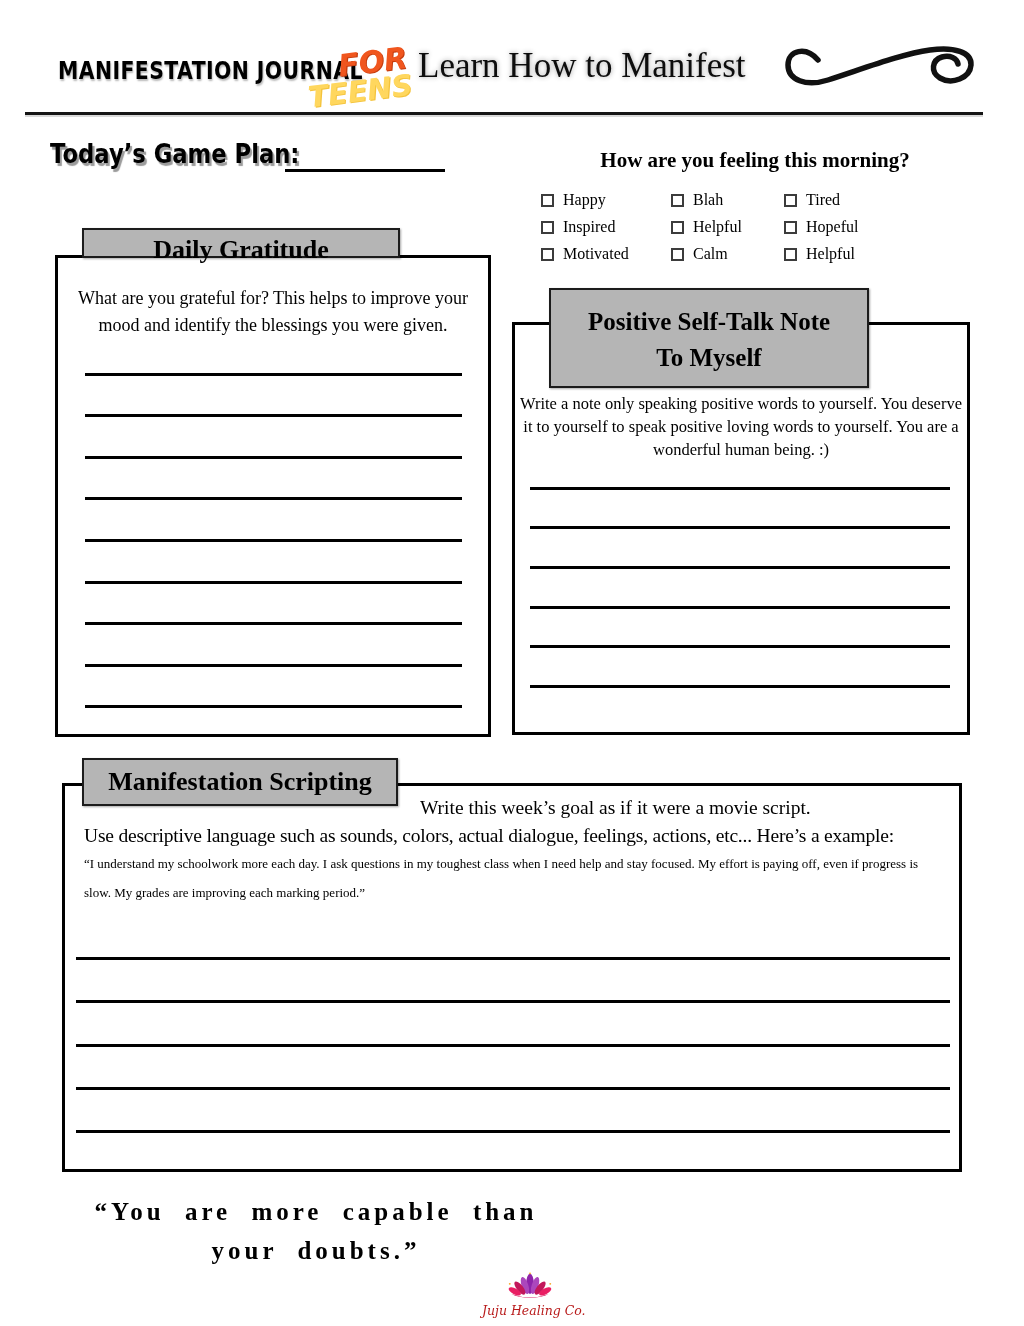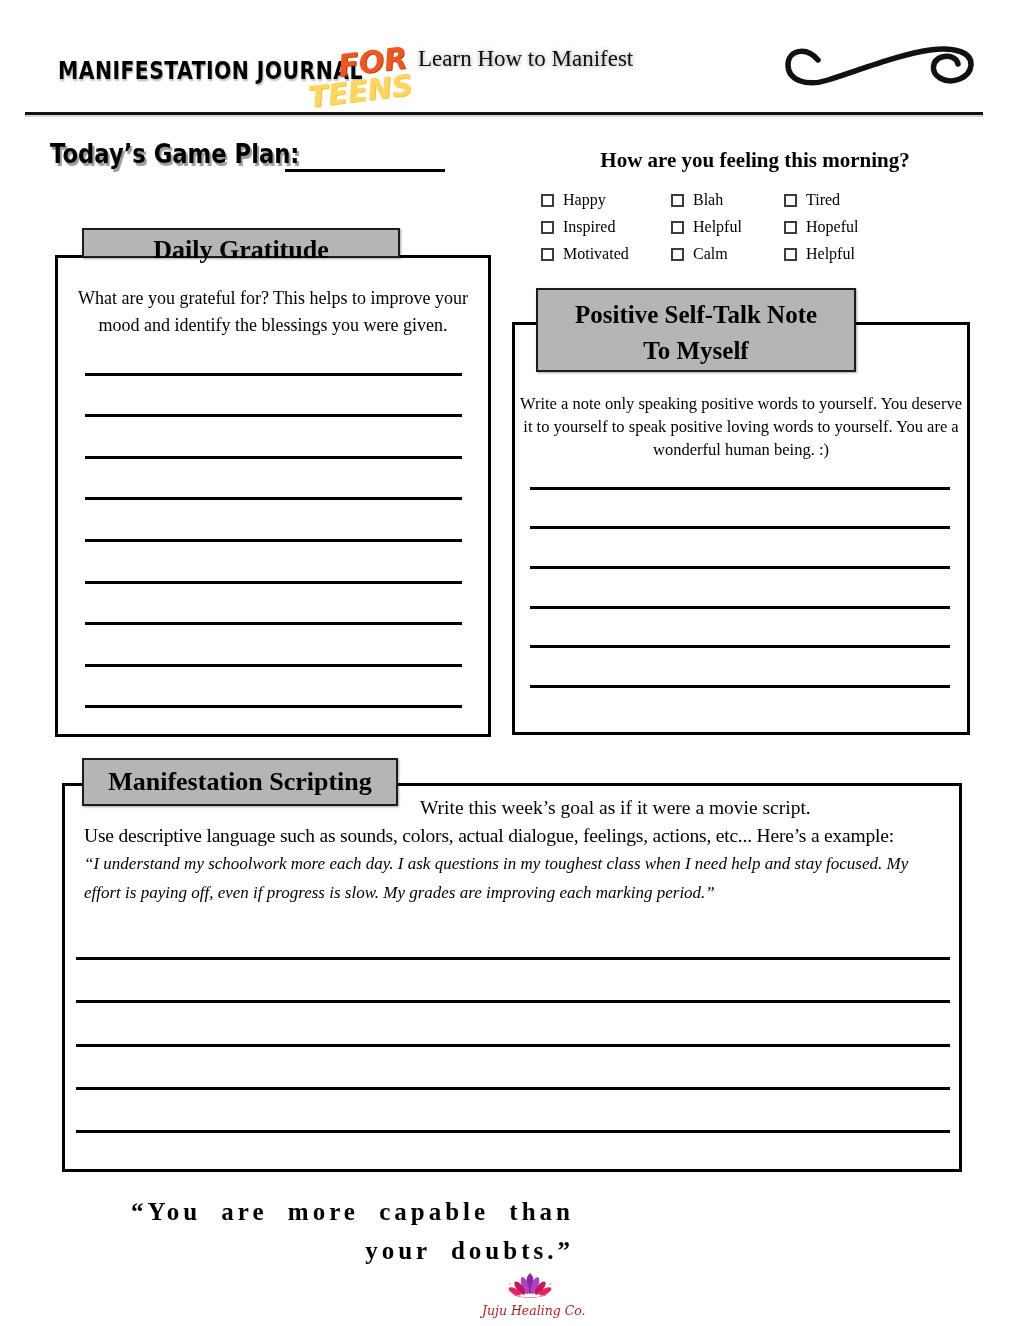--- a/index.html
+++ b/index.html
@@ -21,21 +21,21 @@
     left:338px; top:44px; font-family:"DejaVu Sans", sans-serif;
     font-weight:900; font-style:italic; font-size:30px; color:#F0561E;
     transform:rotate(-7deg); text-shadow:1px 1px 0 #c43c0e;
   }
   .brand-teens {
     left:308px; top:74px; font-family:"DejaVu Sans", sans-serif;
     font-weight:900; font-style:italic; font-size:29px; color:#FFD75E;
     transform:rotate(-7deg); text-shadow:1px 1px 0 #f4c33c;
   }
   .main-title {
-    left:418px; top:46px; font-size:23px; color:#0d0d0d;
+    left:418px; top:46px; font-size:35px; color:#0d0d0d;
     text-shadow:0 0 5px rgba(40,40,40,0.45);
   }
   .swirl { left:782px; top:40px; }
   .header-rule { left:25px; top:112px; width:958px; border-top:3px solid #151515;
                  box-shadow:0 2px 0 rgba(0,0,0,0.15); }
 
   
   .game-plan {
     left:50px; top:138px;
     font-family:"DejaVu Sans", sans-serif; font-weight:800; font-size:27px;
@@ -63,47 +63,47 @@
     background:#B5B5B5; border:2px solid #1c1c1c; text-align:center;
     font-weight:bold; box-shadow:1px 1px 2px rgba(0,0,0,0.35);
   }
   .gratitude-box { left:55px; top:255px; width:436px; height:482px; }
   .gratitude-label { left:82px; top:228px; width:318px; height:30px;
                      font-size:26px; line-height:39px; }
   .gratitude-desc { left:63px; top:285px; width:420px; text-align:center;
                     font-size:18px; line-height:27px; }
 
   .selftalk-box { left:512px; top:322px; width:458px; height:413px; }
-  .selftalk-label { left:536px; top:288px; width:320px; height:84px;
-                    font-size:25px; line-height:36px; padding-top:7px; }
+  .selftalk-label { left:549px; top:288px; width:320px; height:100px;
+                    font-size:25px; line-height:36px; padding-top:14px; }
   .selftalk-desc { left:518px; top:392px; width:446px; text-align:center;
                    font-size:16.5px; line-height:23px; }
 
   .scripting-box { left:62px; top:783px; width:900px; height:389px; }
   .scripting-label { left:82px; top:758px; width:316px; height:48px;
                      font-size:26px; line-height:44px; }
   .scripting-intro { left:420px; top:797px; font-size:19.5px; }
   .scripting-instr { left:84px; top:825px; width:874px; font-size:19.5px;
                      letter-spacing:-0.2px; }
-  .scripting-example { left:84px; top:850px; width:848px; font-size:17px;
-                       font-style:italic; line-height:28.5px; }
+  .scripting-example { left:84px; top:850px; width:848px; font-size:13px;
+                       line-height:28.5px; }
 
   
   .lines { position:absolute; }
   .wline { border-bottom:3px solid #000; }
   .gratitude-lines { left:85px; top:334px; width:377px; }
   .gratitude-lines .wline { height:41.6px; }
   .selftalk-lines { left:530px; top:450px; width:420px; }
   .selftalk-lines .wline { height:39.7px; }
   .scripting-lines { left:76px; top:917px; width:874px; }
   .scripting-lines .wline { height:43.2px; }
 
   
   .quote {
-    left:58px; top:1192px; width:516px; text-align:right;
+    left:58px; top:1192px; width:516px; text-align:center;
     font-weight:bold; font-size:25px; letter-spacing:4px; word-spacing:10px;
     line-height:39px;
   }
   .footer-logo { left:482px; top:1272px; width:96px; text-align:center; }
   .footer-brand {
     font-family:"DejaVu Serif", serif; font-style:italic;
     font-size:12.5px; color:#b91c1c; white-space:nowrap;
   }
 </style>
 </head>

